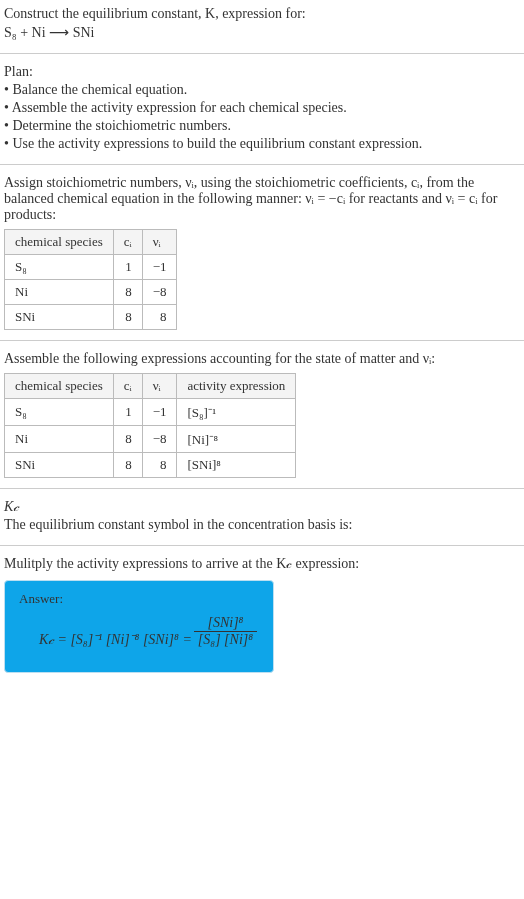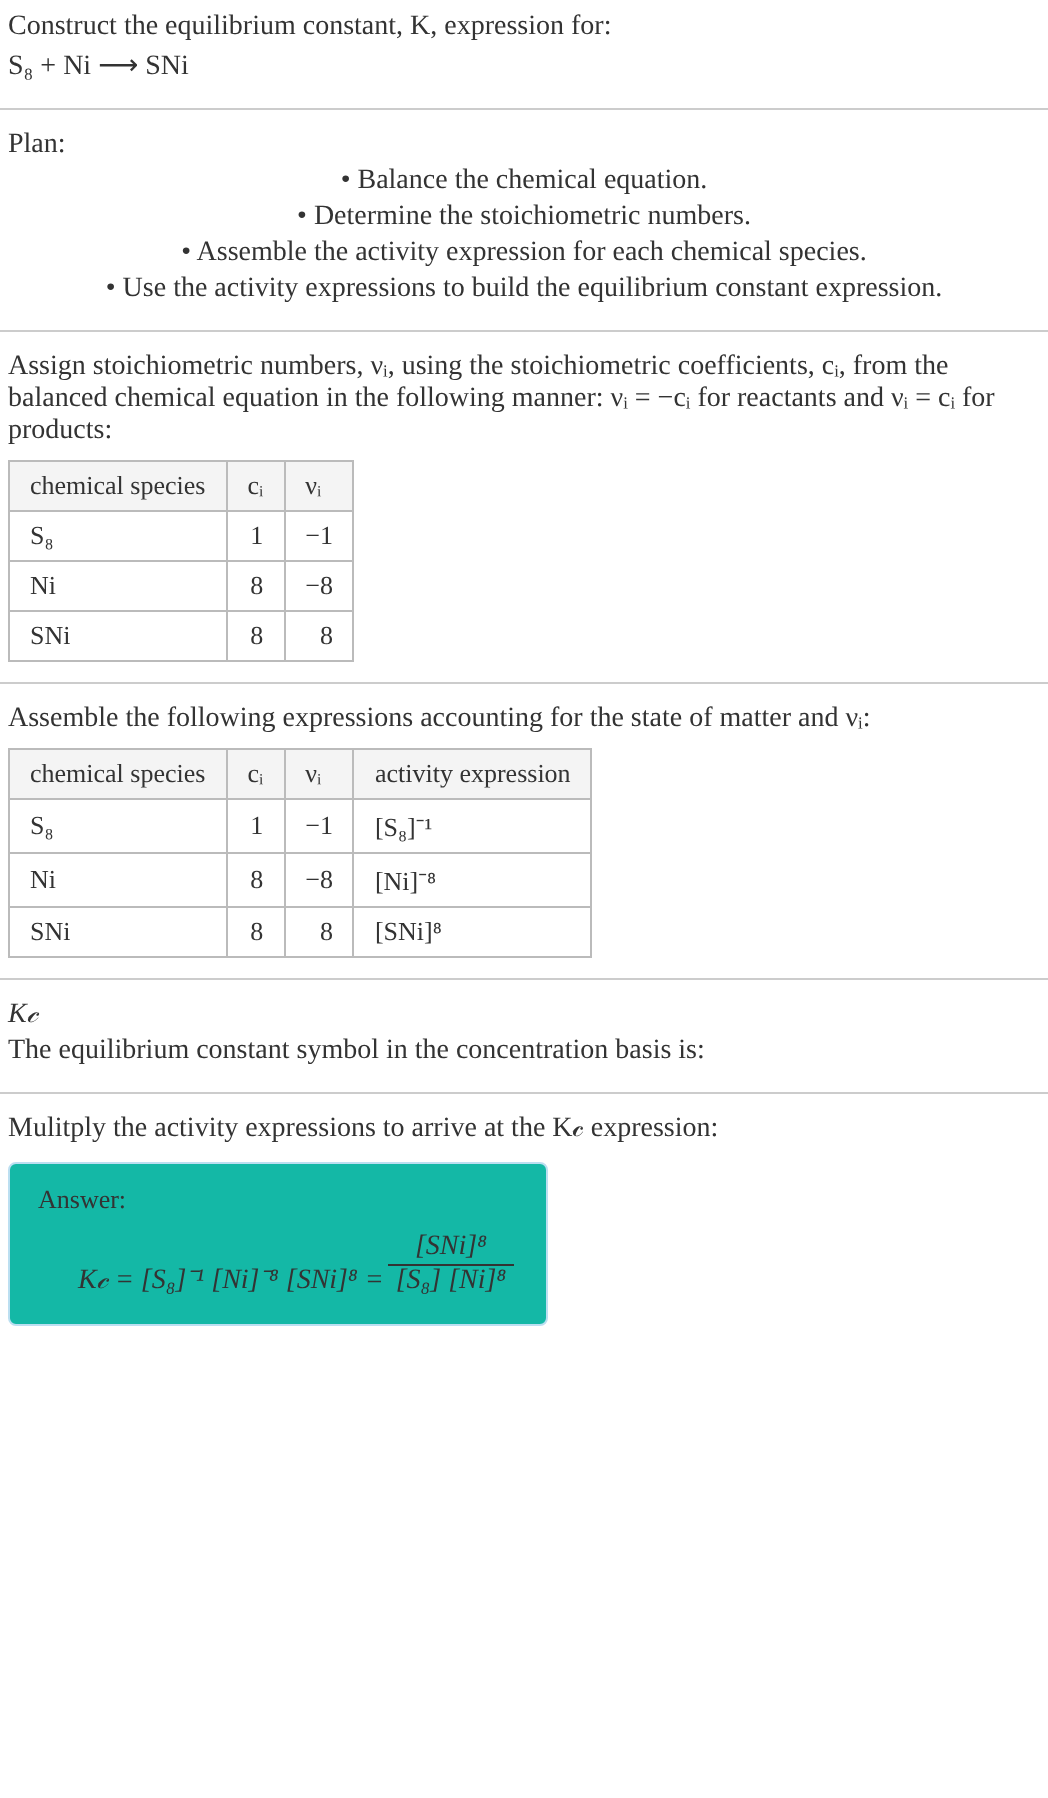--- a/index.html
+++ b/index.html
@@ -21,21 +21,20 @@
   }
   .first {
     border-top: none;
     padding-top: 4px;
   }
   .line {
     margin: 2px 0;
   }
   .bullet {
     margin: 2px 0 2px 0;
-    text-align: center;
   }
   table.data {
     border-collapse: collapse;
     margin-top: 6px;
   }
   table.data th, table.data td {
     border: 1px solid #bbb;
     padding: 4px 10px;
     font-weight: normal;
     text-align: left;
@@ -43,24 +42,24 @@
     margin-top: 36px;
   }
   table.data th {
     background: #f4f4f4;
   }
   table.data td.num {
     text-align: right;
   }
   .answer-box {
     display: inline-block;
-    background: #14b8a6;
+    background: #0ea5e9;
     border: 1px solid #bcdff1;
     border-radius: 4px;
-    padding: 10px 14px 13px 14px;
+    padding: 10px 14px 24px 14px;
     margin-top: 6px;
   }
   .answer-label {
     font-size: 13px;
     margin-bottom: 8px;
   }
   .math {
     font-style: italic;
     font-family: Georgia, serif;
   }
@@ -96,22 +95,22 @@
       <span>Construct the equilibrium constant, K, expression for:</span>
     </div>
     <div class="line">
       <span>S₈ + Ni ⟶ SNi</span>
     </div>
   </div>
 
   <div class="section">
     <div class="line">Plan:</div>
     <div class="bullet">• Balance the chemical equation.</div>
+    <div class="bullet">• Assemble the activity expression for each chemical species.</div>
     <div class="bullet">• Determine the stoichiometric numbers.</div>
-    <div class="bullet">• Assemble the activity expression for each chemical species.</div>
     <div class="bullet">• Use the activity expressions to build the equilibrium constant expression.</div>
   </div>
 
 
   <div class="section">
     <div class="line">Assign stoichiometric numbers, νᵢ, using the stoichiometric coefficients, cᵢ, from the balanced chemical equation in the following manner: νᵢ = −cᵢ for reactants and νᵢ = cᵢ for products:</div>
     <table class="data">
       <tbody>
           <tr>
         <th>chemical species</th>

